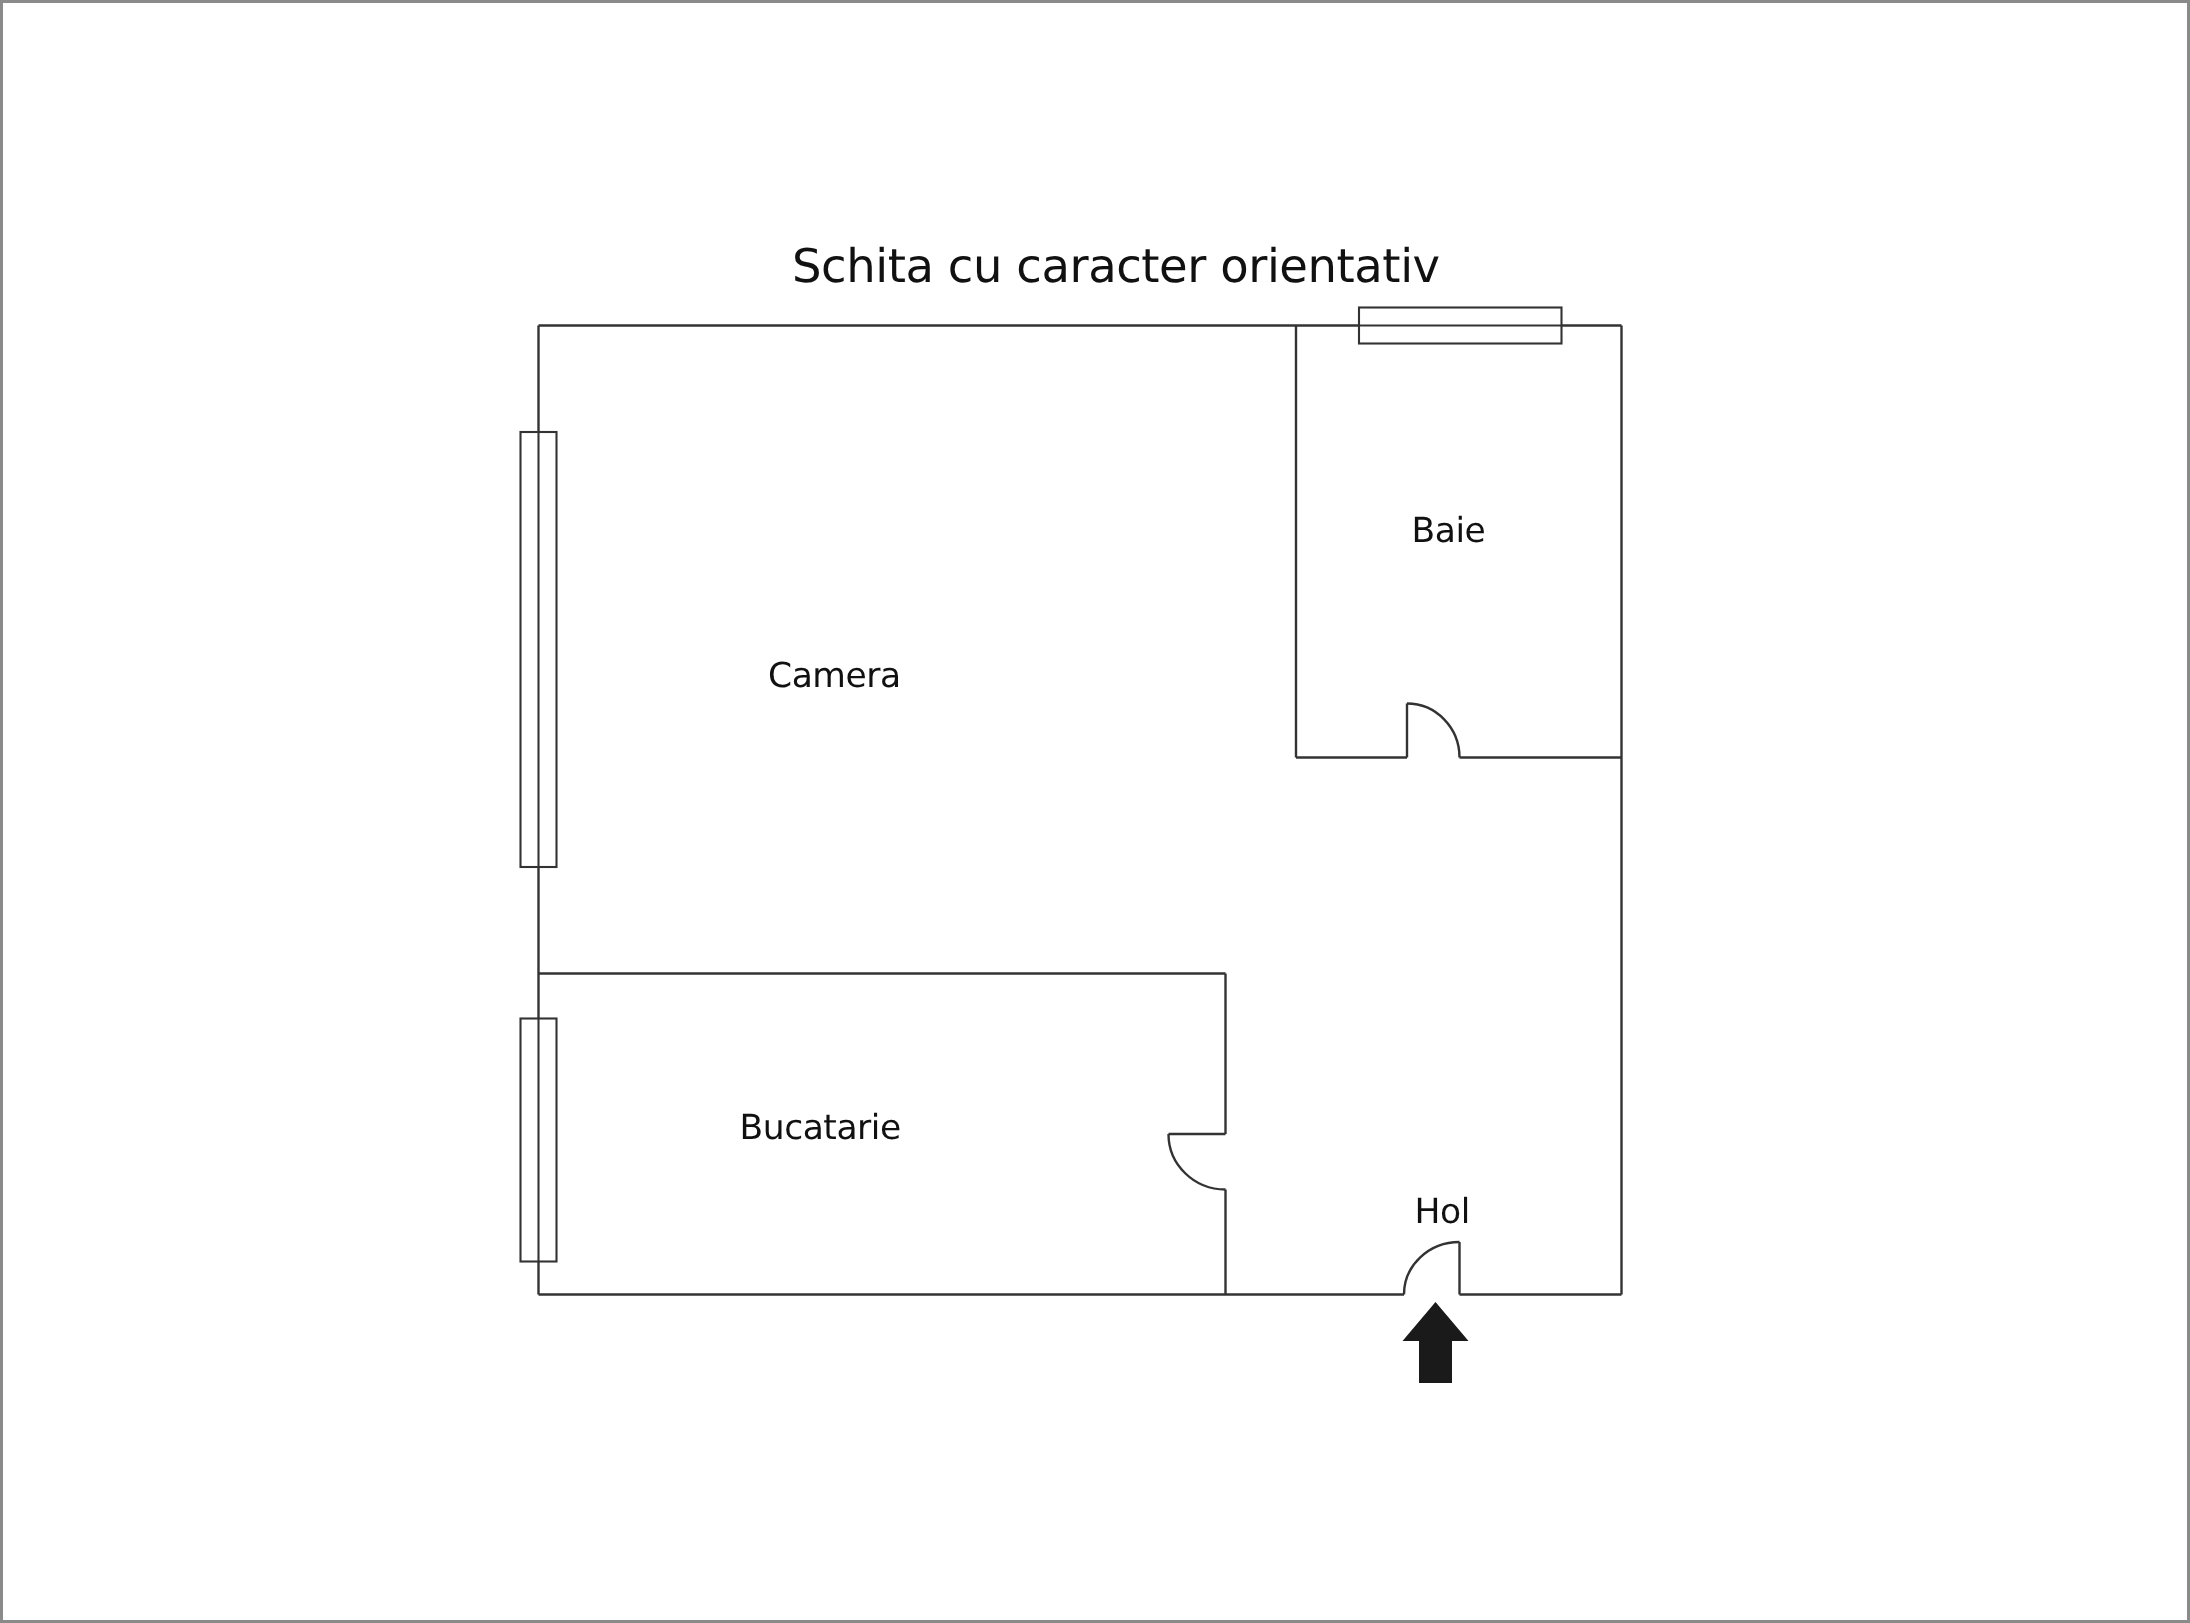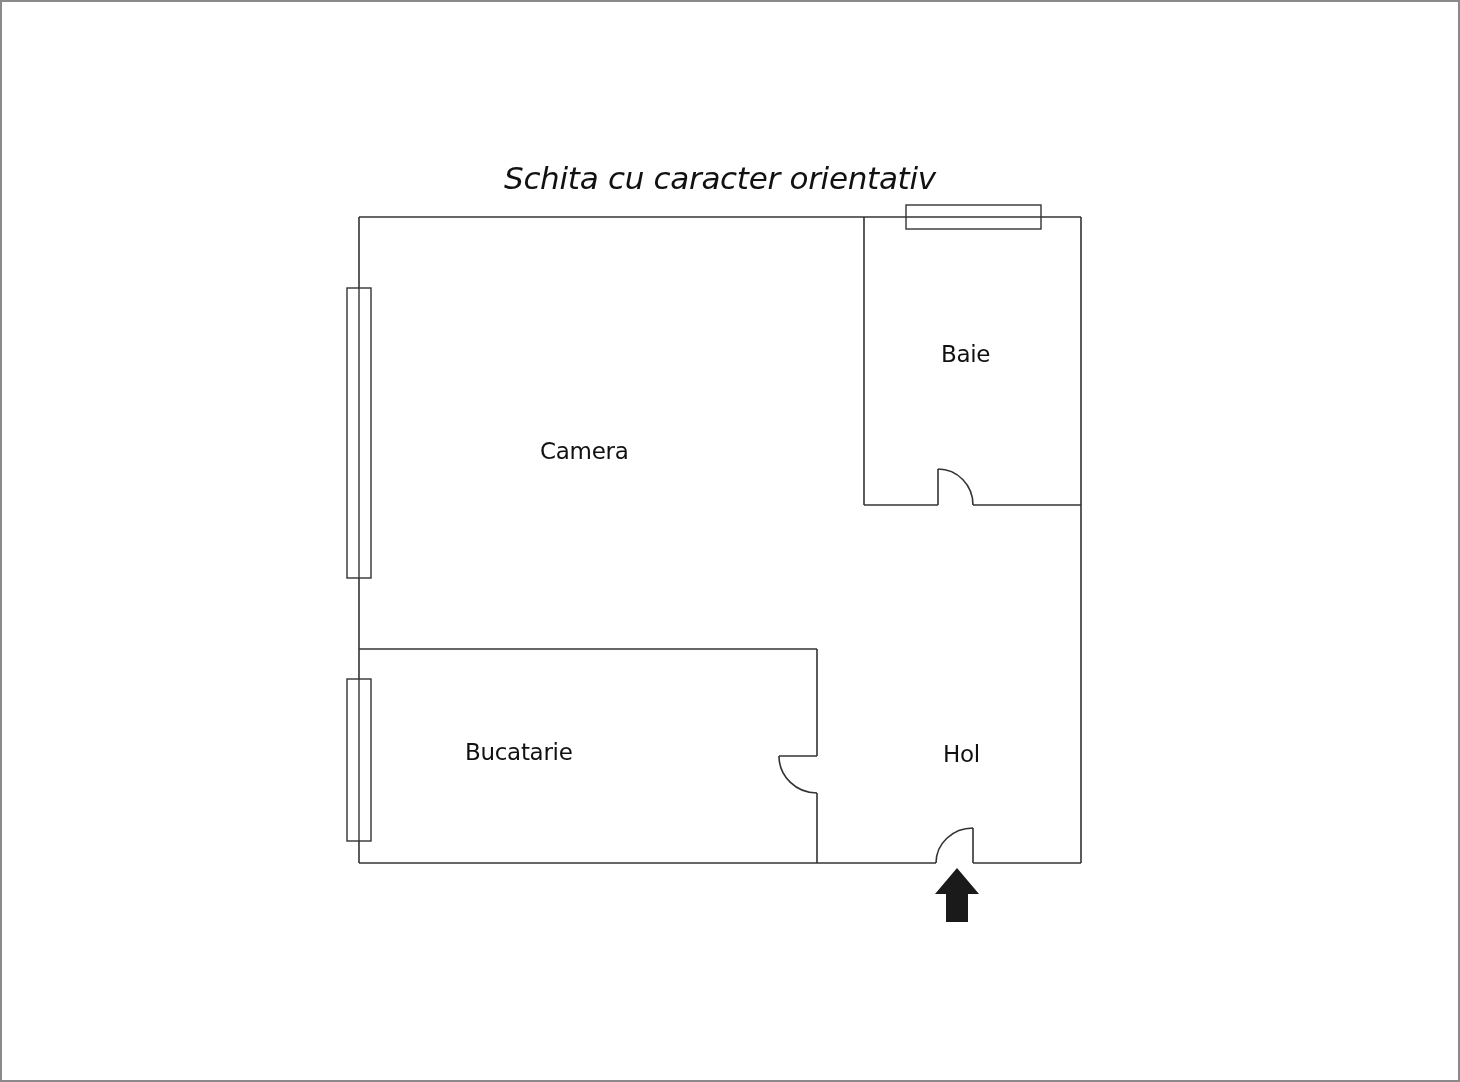--- a/index.html
+++ b/index.html
@@ -60,17 +60,17 @@
   </g>
   <g stroke="#333333" stroke-width="1.4">
     <line x1="906" y1="217" x2="1041" y2="217"></line>
     <line x1="359" y1="288" x2="359" y2="578"></line>
     <line x1="359" y1="679" x2="359" y2="841"></line>
   </g>
 
   <polygon fill="#1a1a1a" points="957,868 979,894 968,894 968,922 946,922 946,894 935,894"></polygon>
 </svg>
 
-<div class="label title" style="left:504px; top:163px;font-style:italic;">Schita cu caracter orientativ</div>
-<div class="label room" style="left:540px; top:440px;">Camera</div>
+<div class="label title" style="left:528px; top:163px;">Schita cu caracter orientativ</div>
+<div class="label room" style="left:512px; top:440px;">Camera</div>
 <div class="label room" style="left:941px; top:343px;">Baie</div>
-<div class="label room" style="left:465px; top:741px;">Bucatarie</div>
-<div class="label room" style="left:943px; top:743px;">Hol</div>
+<div class="label room" style="left:493px; top:741px;">Bucatarie</div>
+<div class="label room" style="left:943px; top:797px;">Hol</div>
 
 </body></html>

